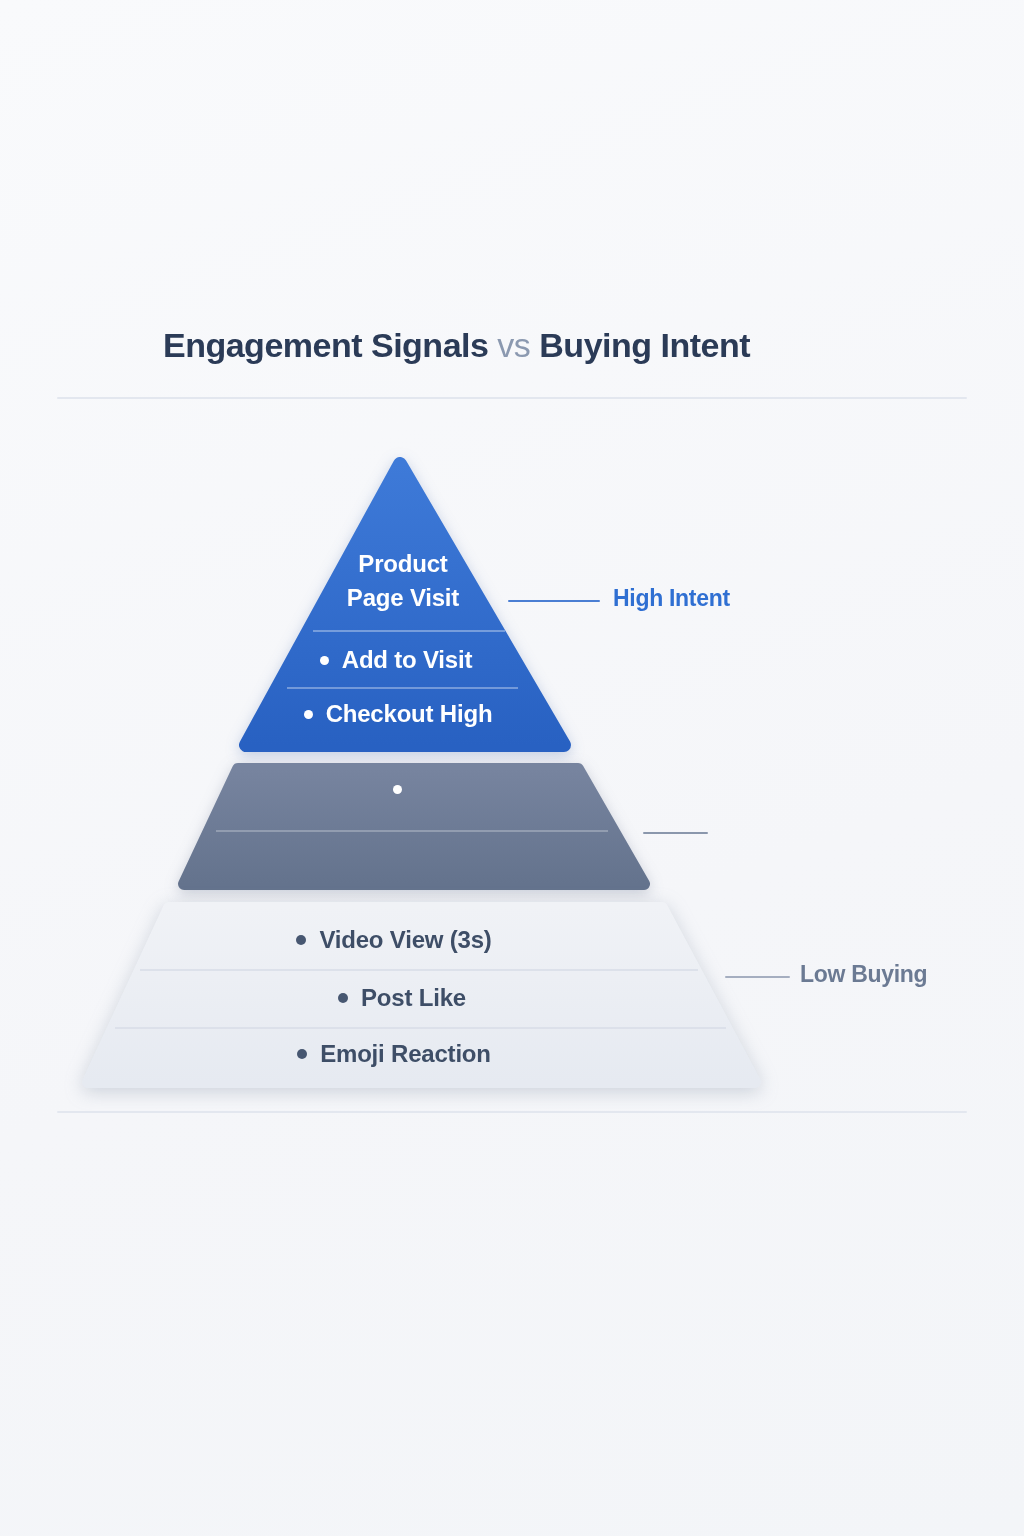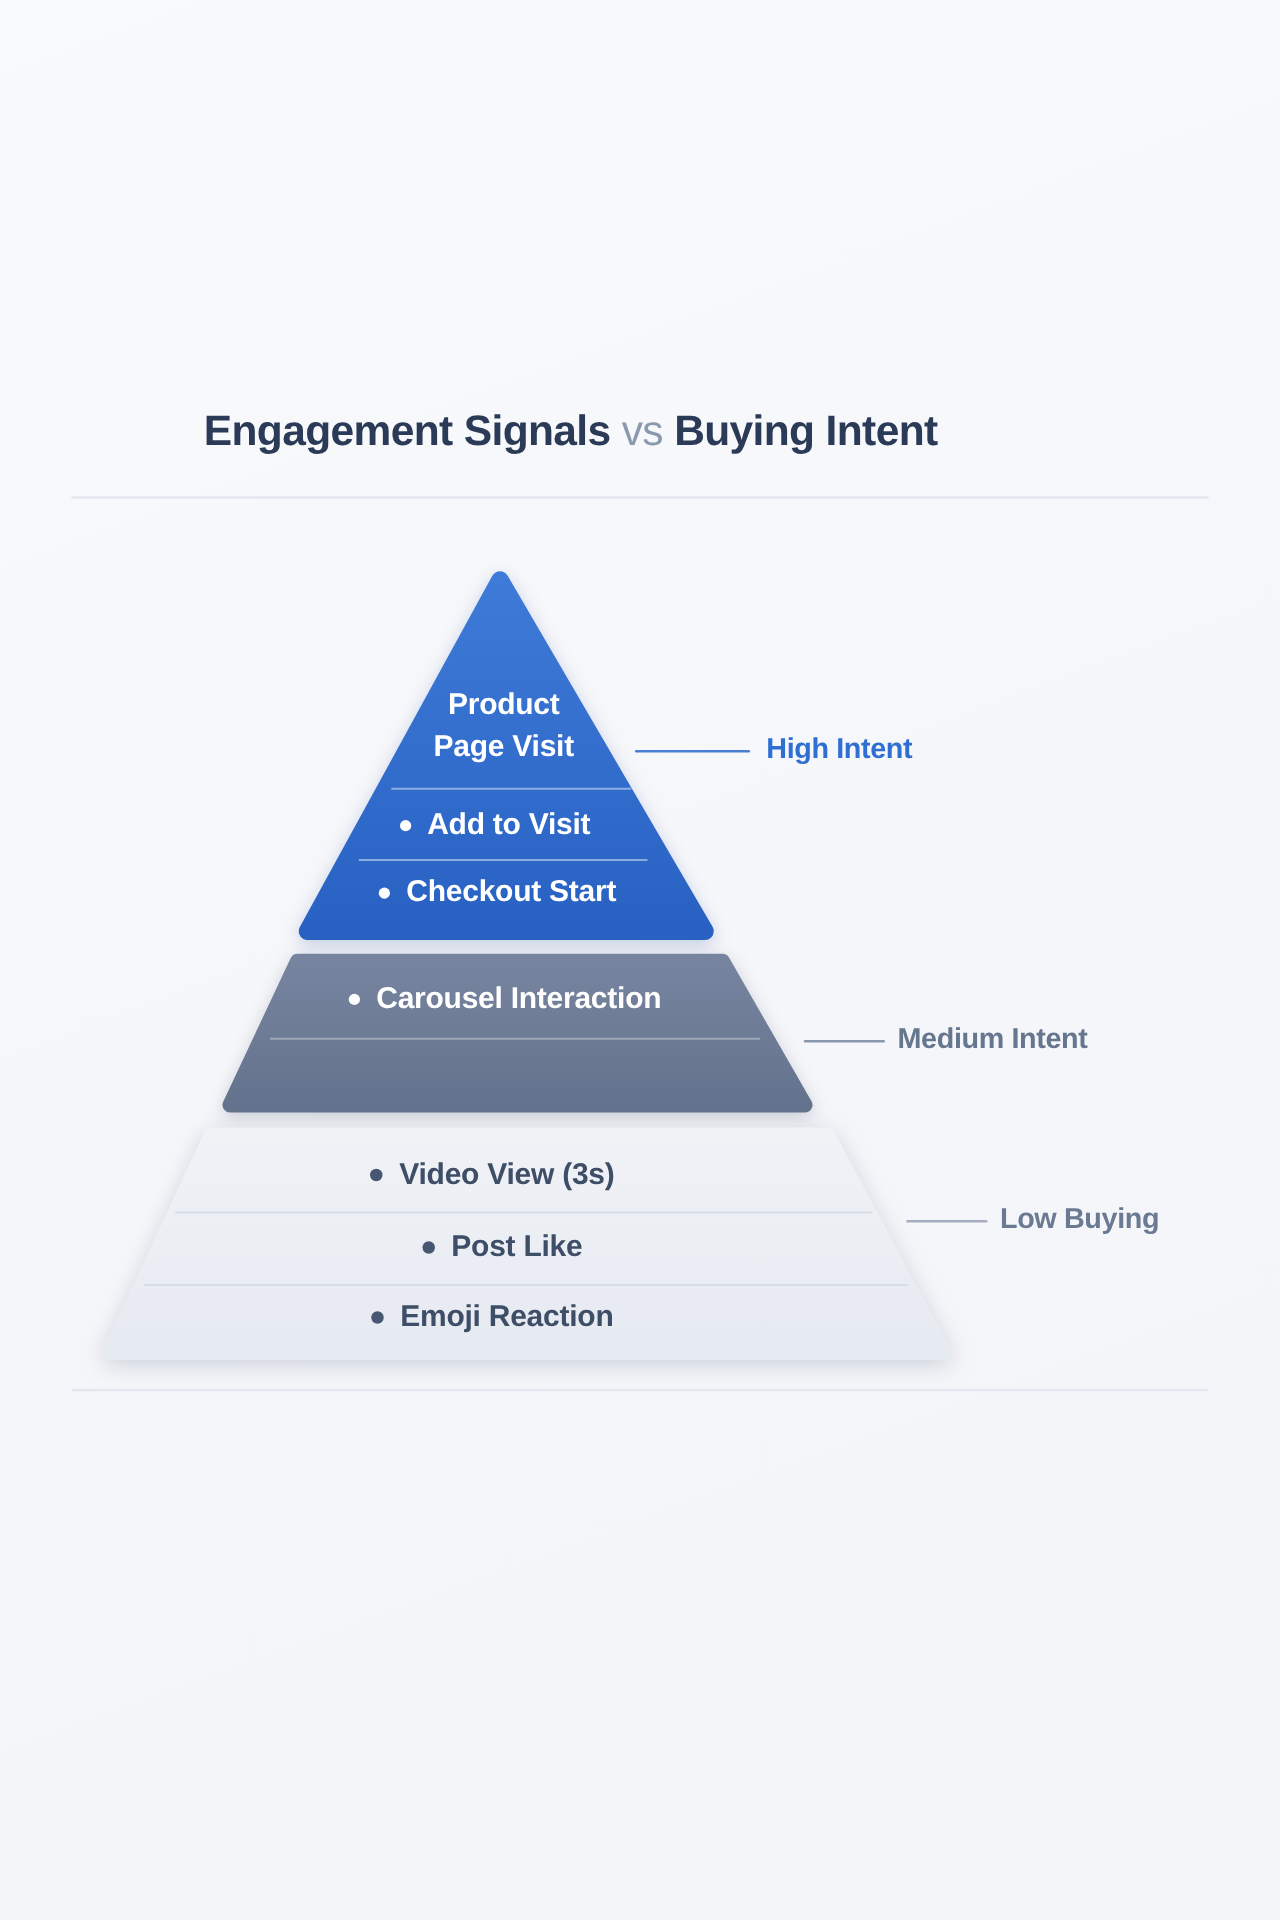--- a/index.html
+++ b/index.html
@@ -105,26 +105,25 @@
   <div class="apex-label">Product
 Page Visit</div>
 
   <div class="row white" style="top:646px;transform:translateX(-12px);">
     <span class="dot"></span>
     <span>Add to Visit</span>
   </div>
 
   <div class="row white" style="top:700px;transform:translateX(-10px);">
     <span class="dot"></span>
-    <span>Checkout Start</span>
+    <span>Checkout High</span>
   </div>
 
   <div class="row white" style="top:785px;transform:translateX(-4px);">
     <span class="dot"></span>
-    <span>Carousel Interaction</span>
   </div>
 
 
   <div class="row dark" style="top:926px;transform:translateX(-14px);">
     <span class="dot dark"></span>
     <span>Video View (3s)</span>
   </div>
 
   <div class="row dark" style="top:984px;transform:translateX(-6px);">
     <span class="dot dark"></span>
@@ -133,20 +132,19 @@
 
   <div class="row dark" style="top:1040px;transform:translateX(-14px);">
     <span class="dot dark"></span>
     <span>Emoji Reaction</span>
   </div>
 
   <div class="callout-line line-high"></div>
   <div class="side-label side-high">High Intent</div>
 
   <div class="callout-line line-medium"></div>
-  <div class="side-label side-medium">Medium Intent</div>
 
   <div class="callout-line line-low"></div>
   <div class="side-label side-low">Low Buying</div>
 
   <div class="rule rule-bottom"></div>
 
 </div>
 
 </body></html>

